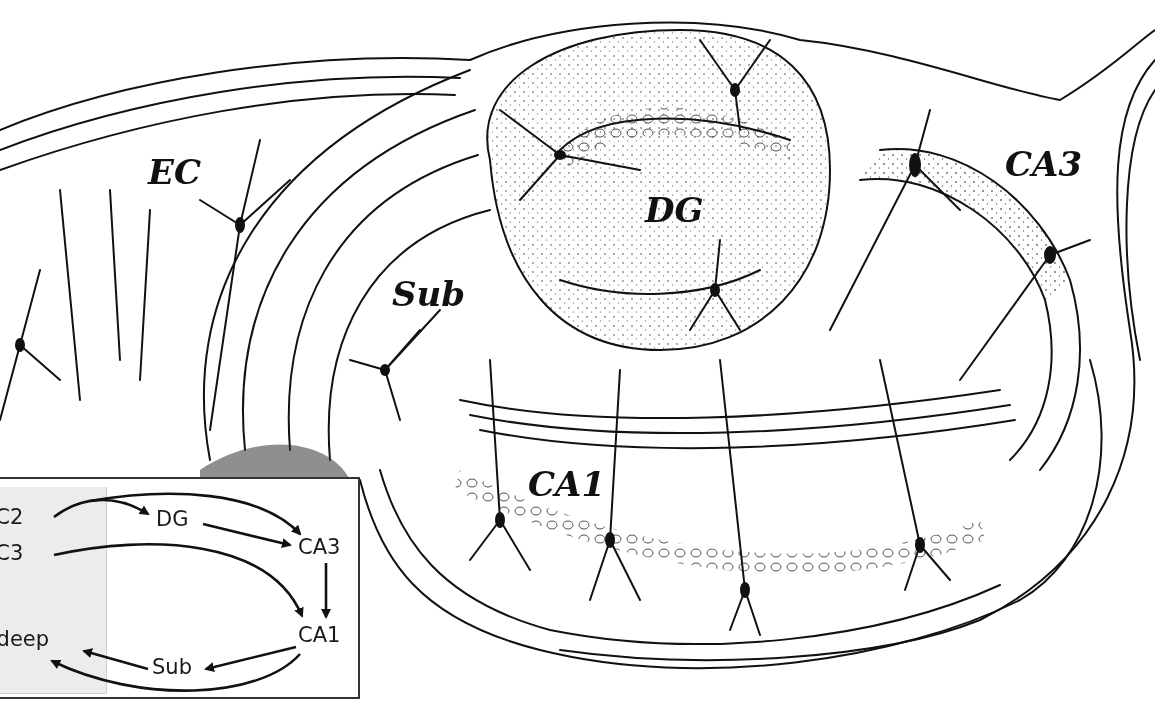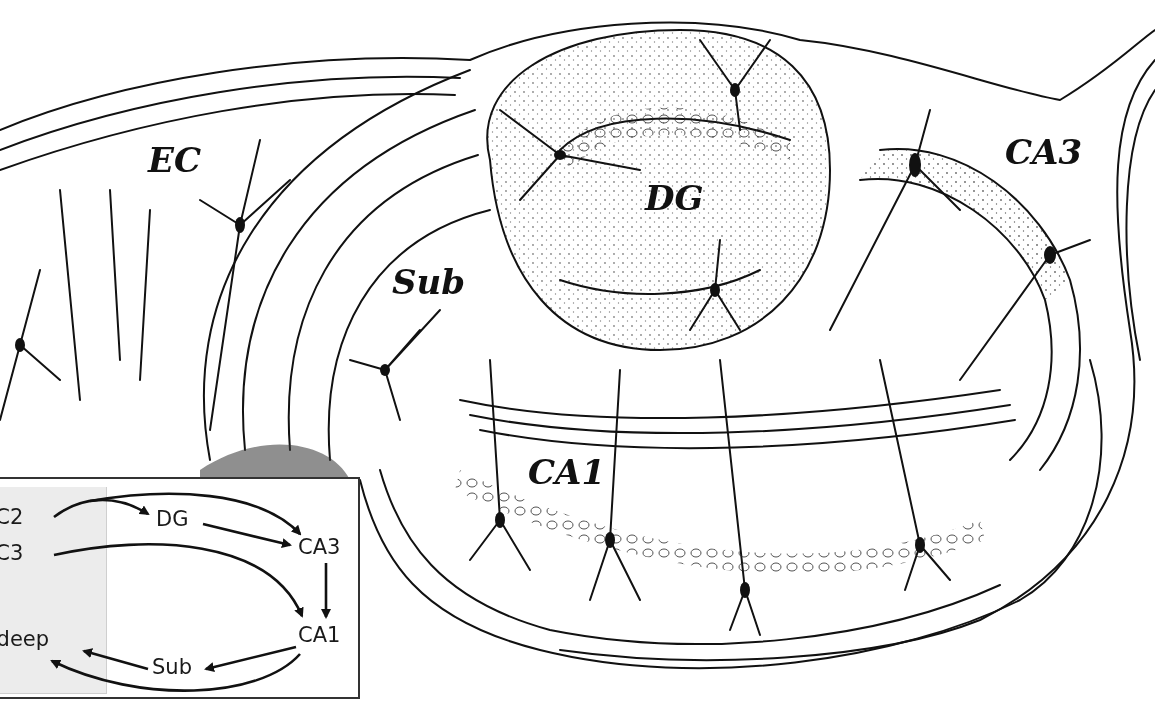--- a/index.html
+++ b/index.html
@@ -1,20 +1,20 @@
 <!DOCTYPE html>
 <html><head>
 <meta charset="utf-8">
 <style>
   html, body { margin: 0; padding: 0; background: #ffffff; }
   body { width: 1155px; height: 704px; overflow: hidden; position: relative;
          font-family: "DejaVu Sans", sans-serif; }
   #drawing { position: absolute; left: 0; top: 0; width: 1155px; height: 704px; }
   .region-label { position: absolute; font-family: "DejaVu Serif", serif;
-                  font-weight: bold; font-style: italic; font-size: 34px; color: #111; }
+                  font-weight: bold; font-style: italic; font-size: 34px; color: #111; margin-top: 12px; }
   #inset { position: absolute; left: -2px; top: 477px; width: 362px; height: 222px;
            background: #ffffff; border: 2px solid #333; box-sizing: border-box; }
   #inset-shade { position: absolute; left: 0; top: 8px; width: 106px; height: 206px;
                  background: #ececec; border-right: 1px solid #cfcfcf; border-bottom: 1px solid #cfcfcf; }
   #inset svg { position: absolute; left: 0; top: 0; }
   .node { position: absolute; font-family: "DejaVu Sans", sans-serif; font-size: 21px; color: #1a1a1a;
           line-height: 1; white-space: nowrap; }
 </style>
 </head>
 <body>

